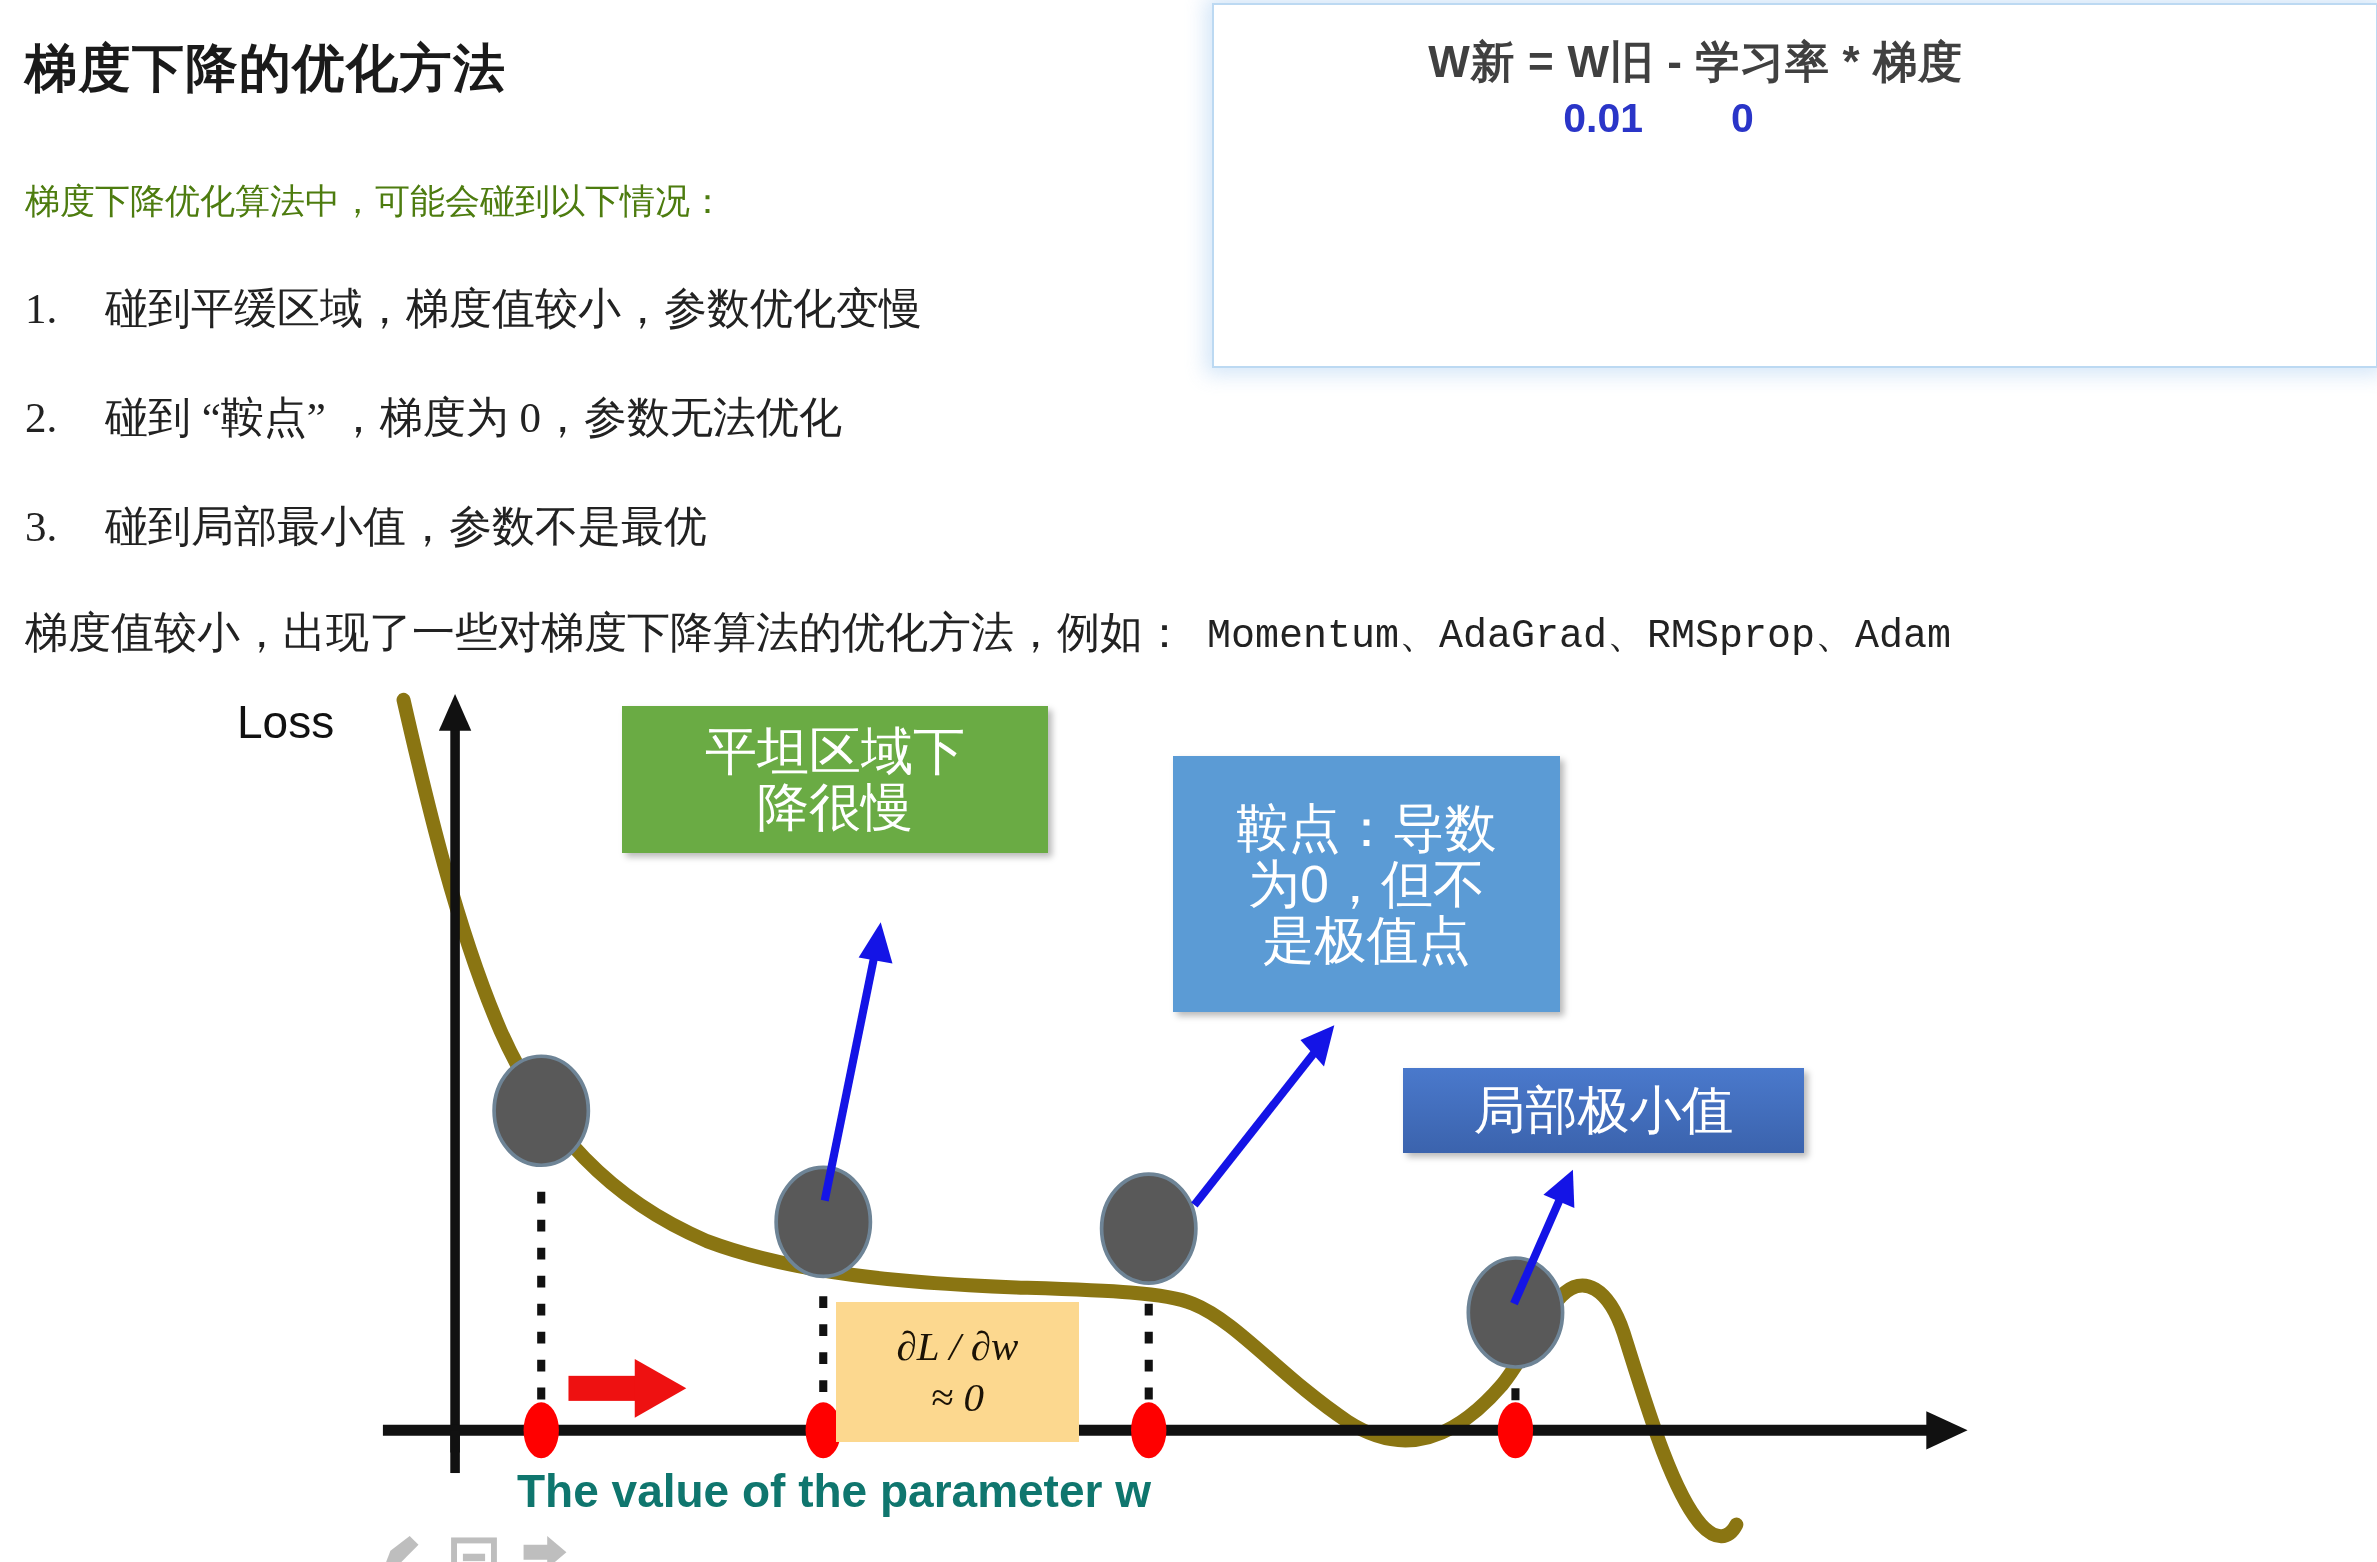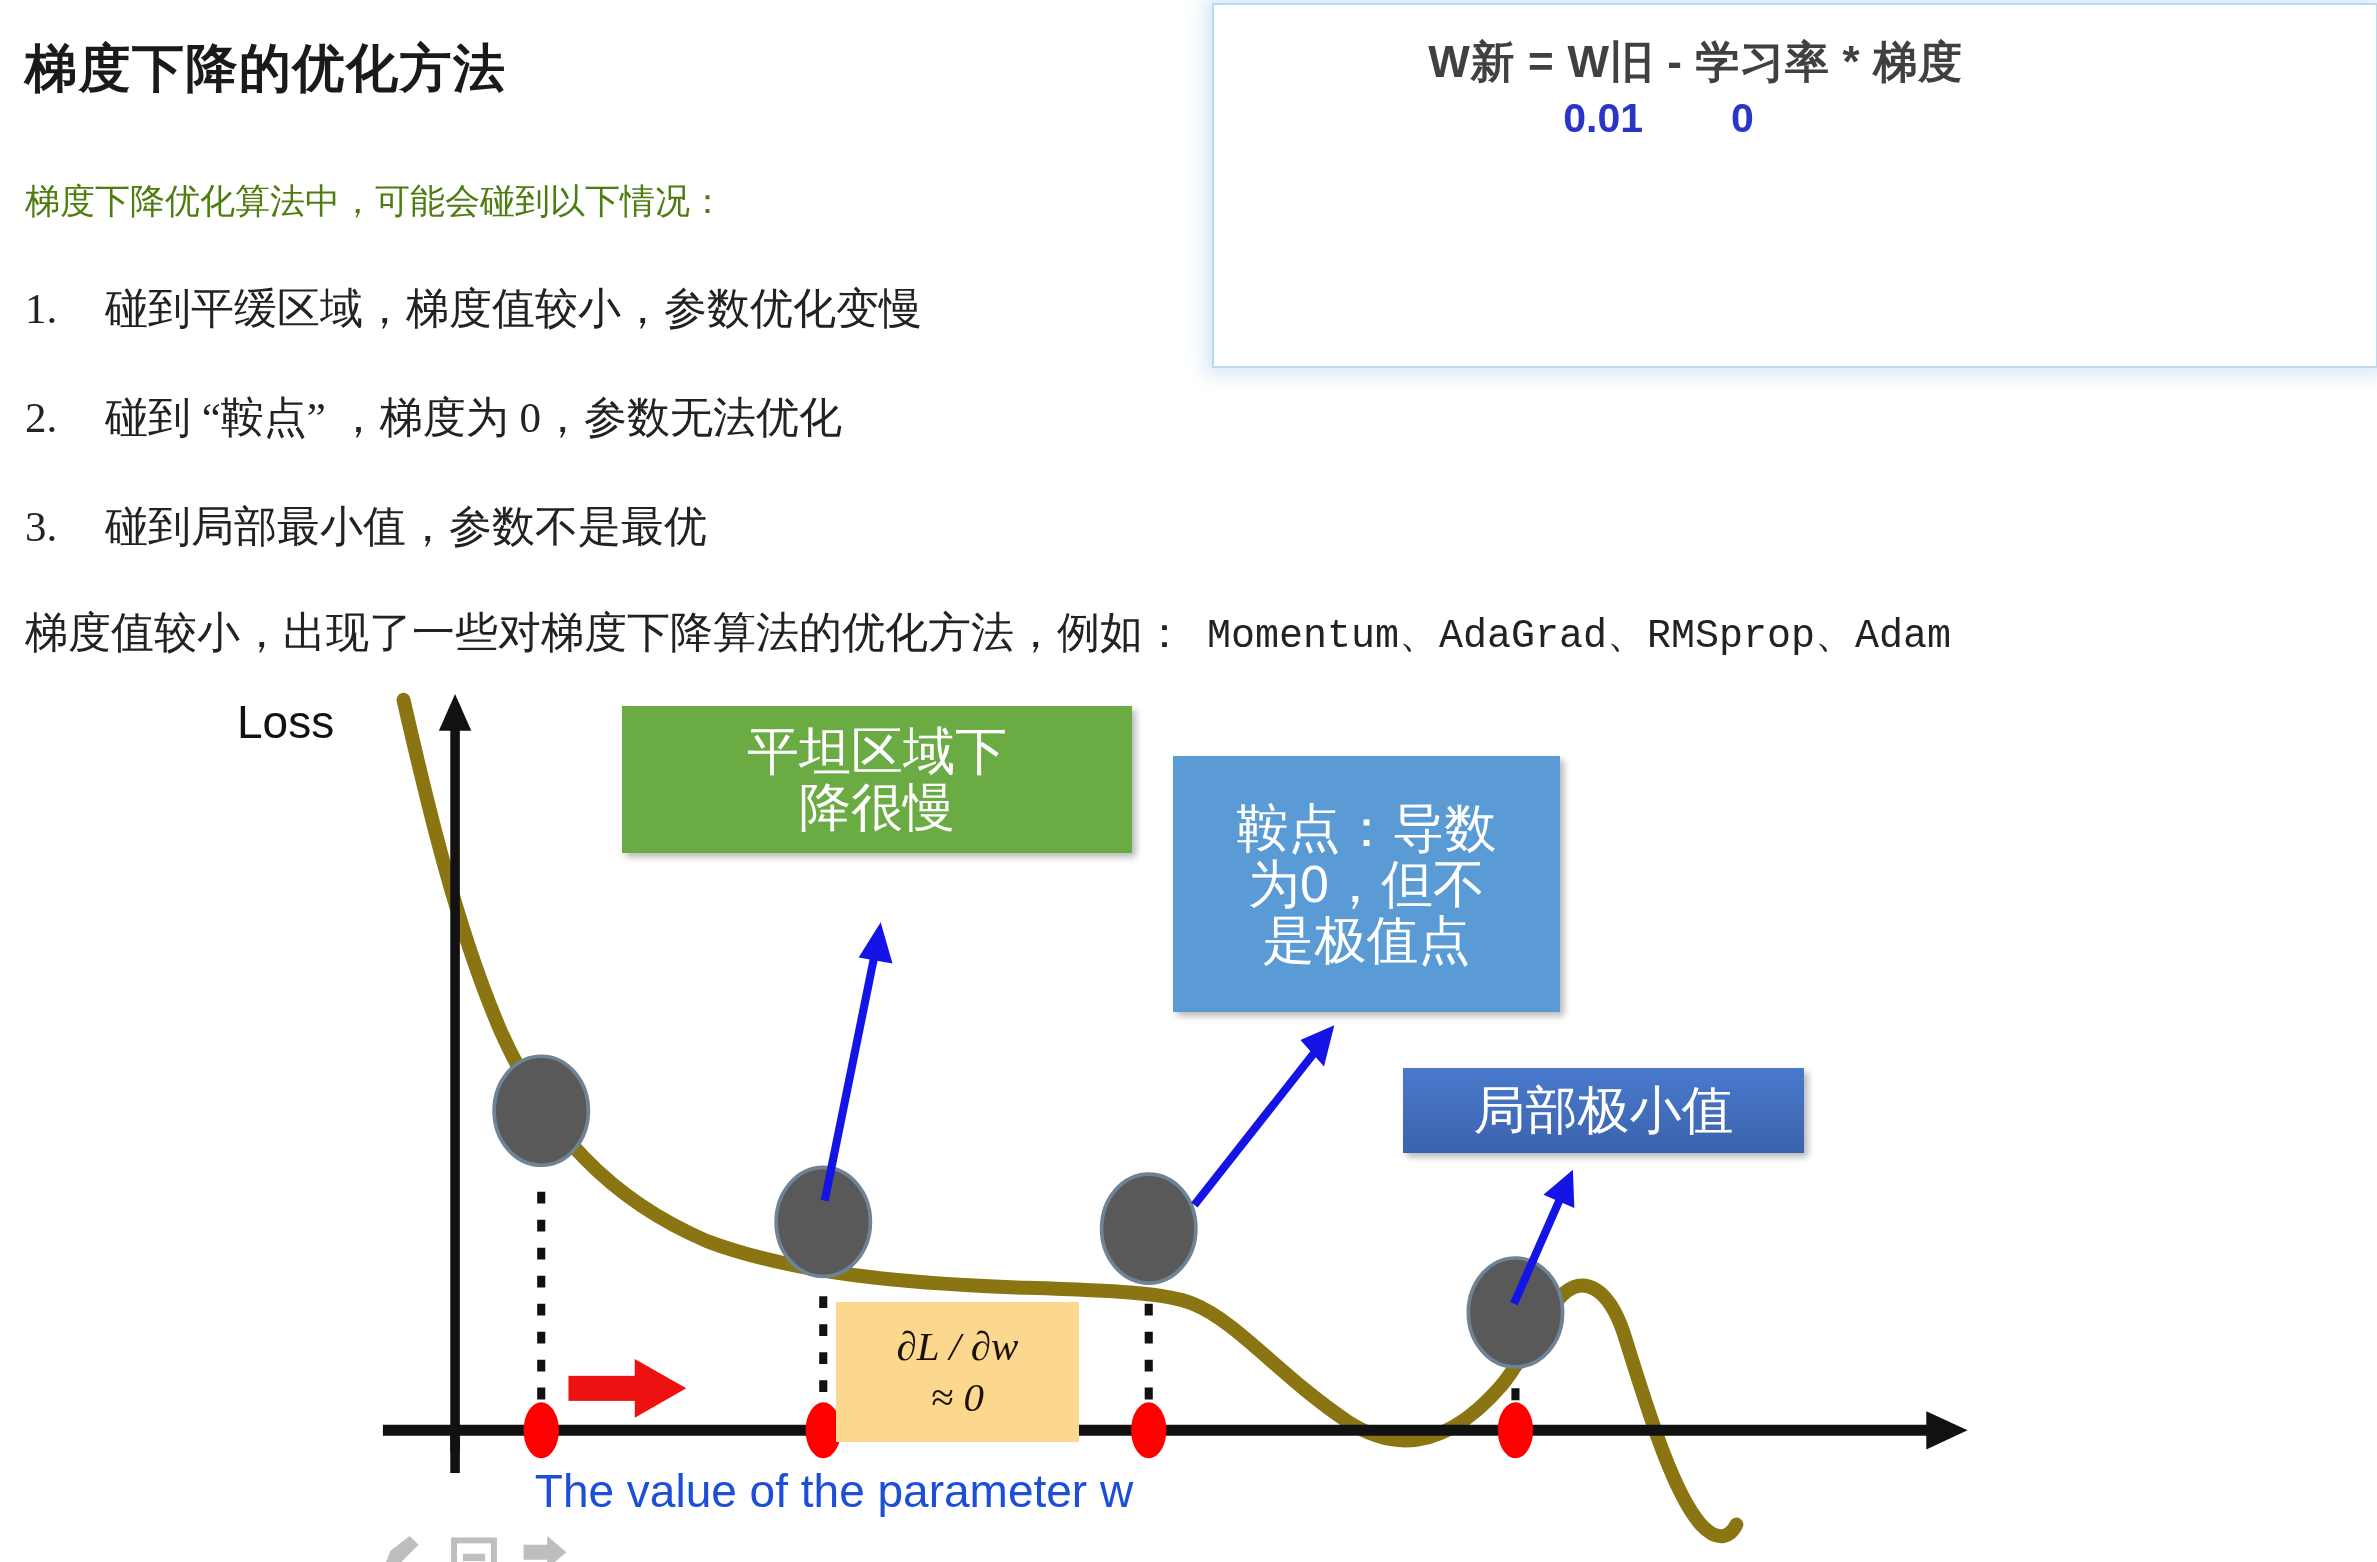--- a/index.html
+++ b/index.html
@@ -60,21 +60,21 @@
   
   .callout{
     position:absolute;
     font-family:"Liberation Sans", sans-serif;
     color:#ffffff; text-align:center; font-weight:400;
     box-shadow:3.7px 4.4px 6.6px rgba(0,0,0,.28);
     display:flex; align-items:center; justify-content:center;
     line-height:1.08;
   }
   #callout-flat{
-    left:622px; top:20.6px; width:510px; height:147px;
+    left:622px; top:20.6px; width:426px; height:147px;
     background:#6aab44; font-size:52px;
   }
   #callout-saddle{
     left:1173px; top:71px; width:387px; height:256px;
     background:#5b9bd5; font-size:52px;
   }
   #callout-localmin{
     left:1403px; top:383px; width:401px; height:85px;
     background:linear-gradient(180deg,#4a79cc 0%,#3b63ad 100%);
     font-size:52px;
@@ -90,21 +90,21 @@
 
   #loss-label{
     position:absolute; left:237px; top:10.3px;
     font-family:"Liberation Sans", sans-serif;
     font-weight:400; font-size:46px; color:#111;
   }
   #xaxis-label{
     position:absolute; left:392px; top:779px; width:884px;
     text-align:center;
     font-family:"Liberation Sans", sans-serif;
-    font-weight:400; font-size:46px; color:#1d4ed8;
+    font-weight:700; font-size:46px; color:#0f766e;
     white-space:nowrap;
   }
 
   
   #bottom-toolbar{
     position:absolute; left:380px; top:1536px; width:236px; height:26.5px;
     display:flex; gap:25px; align-items:flex-start;
   }
   #bottom-toolbar .tb-ic{ width:46px; height:34px; opacity:.55; }
 </style>

